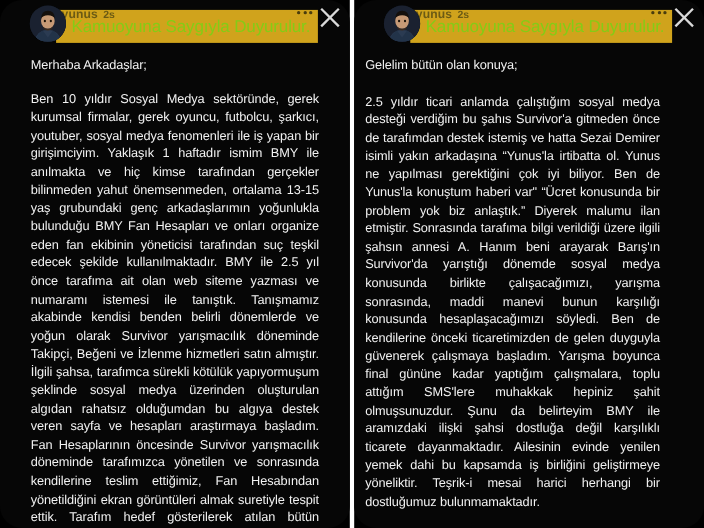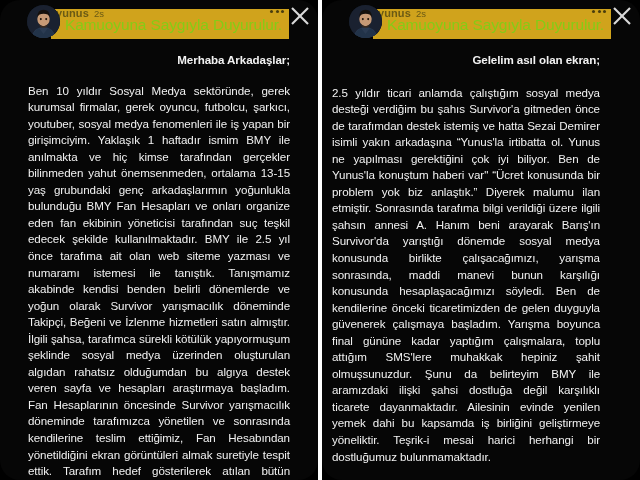--- a/index.html
+++ b/index.html
@@ -75,21 +75,21 @@
   }
   .username {
     color:#6b5a14;
     font-size:11px;
     font-weight:700;
     letter-spacing:0.1px;
   }
   .timestamp {
     color:#6b5a14;
     font-size:9.5px;
-    font-weight:400;
+    font-weight:700;
   }
   .more-icon {
     position:absolute;
     right:34px; top:10px;
     z-index:3;
     display:flex;
     gap:2.5px;
     align-items:center;
   }
   .more-icon i {
@@ -114,21 +114,21 @@
     color:#f2f2f2;
     font-size:11.6px;
     line-height:16.55px;
     text-align:justify;
     text-justify:inter-word;
     letter-spacing:-0.08px;
     word-spacing:0px;
     hyphens:manual;
   }
   .body-text p { margin:0; }
-  .body-text p.lead { margin-bottom:14px; text-align:right;font-weight:bold; }
+  .body-text p.lead { margin-bottom:14px; text-align:left; }
   .panel.right .body-text { left:10px; width:268px; }
   .panel.right .body-text p.lead { margin-bottom:16px; }
 </style>
 </head>
 <body>
 
 <div class="screen">
 
   <div class="panel left">
 
@@ -214,18 +214,18 @@
 
       <div class="close-icon">
         <svg width="22" height="22" viewBox="0 0 22 22">
           <line x1="3" y1="3" x2="19" y2="19" stroke="#d9d9d9" stroke-width="2.1"></line>
           <line x1="19" y1="3" x2="3" y2="19" stroke="#d9d9d9" stroke-width="2.1"></line>
         </svg>
       </div>
     </div>
 
     <div class="body-text">
-      <p class="lead">Gelelim asıl olan ekran;</p>
+      <p class="lead">Gelelim bütün olan konuya;</p>
       <p>2.5 yıldır ticari anlamda çalıştığım sosyal medya desteği verdiğim bu şahıs Survivor'a gitmeden önce de tarafımdan destek istemiş ve hatta Sezai Demirer isimli yakın arkadaşına “Yunus'la irtibatta ol. Yunus ne yapılması gerektiğini çok iyi biliyor. Ben de Yunus'la konuştum haberi var" “Ücret konusunda bir problem yok biz anlaştık.” Diyerek malumu ilan etmiştir. Sonrasında tarafıma bilgi verildiği üzere ilgili şahsın annesi A. Hanım beni arayarak Barış'ın Survivor'da yarıştığı dönemde sosyal medya konusunda birlikte çalışacağımızı, yarışma sonrasında, maddi manevi bunun karşılığı konusunda hesaplaşacağımızı söyledi. Ben de kendilerine önceki ticaretimizden de gelen duyguyla güvenerek çalışmaya başladım. Yarışma boyunca final gününe kadar yaptığım çalışmalara, toplu attığım SMS'lere muhakkak hepiniz şahit olmuşsunuzdur. Şunu da belirteyim BMY ile aramızdaki ilişki şahsi dostluğa değil karşılıklı ticarete dayanmaktadır. Ailesinin evinde yenilen yemek dahi bu kapsamda iş birliğini geliştirmeye yöneliktir. Teşrik-i mesai harici herhangi bir dostluğumuz bulunmamaktadır.</p>
     </div>
   </div>
 
 </div>
 
 </body></html>

